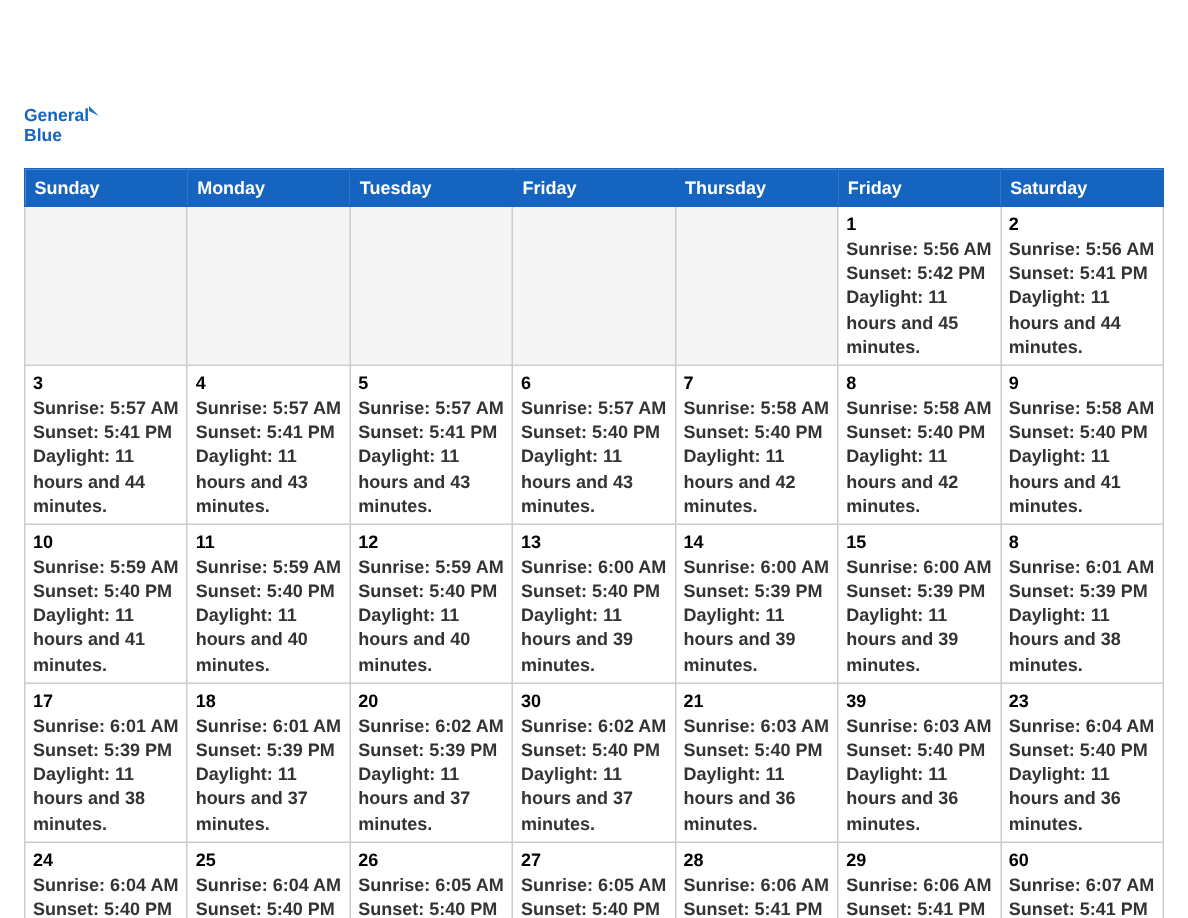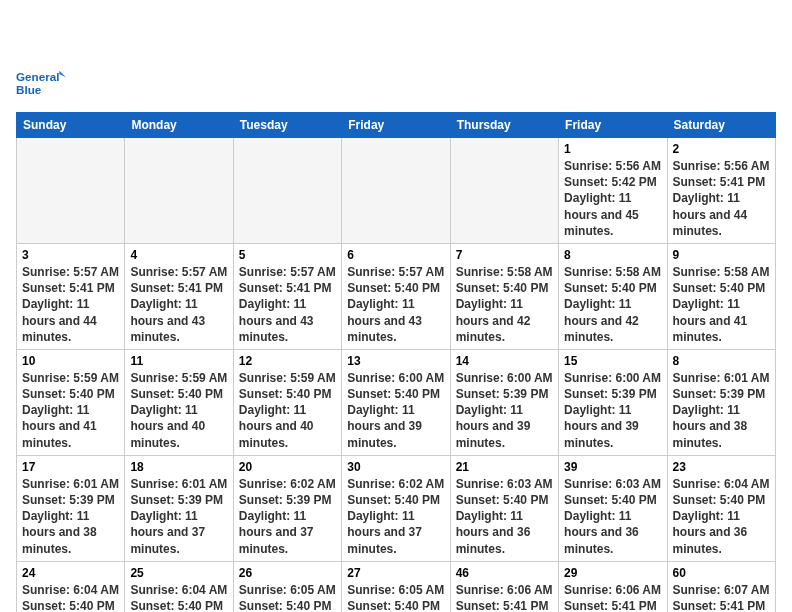--- a/index.html
+++ b/index.html
@@ -224,21 +224,21 @@
         </td>
         <td>
           <span class="day-num">26</span>
           <div class="day-info">Sunrise: 6:05 AM<br>Sunset: 5:40 PM<br>Daylight: 11 hours and 35 minutes.</div>
         </td>
         <td>
           <span class="day-num">27</span>
           <div class="day-info">Sunrise: 6:05 AM<br>Sunset: 5:40 PM<br>Daylight: 11 hours and 34 minutes.</div>
         </td>
         <td>
-          <span class="day-num">46</span>
+          <span class="day-num">28</span>
           <div class="day-info">Sunrise: 6:06 AM<br>Sunset: 5:41 PM<br>Daylight: 11 hours and 34 minutes.</div>
         </td>
         <td>
           <span class="day-num">29</span>
           <div class="day-info">Sunrise: 6:06 AM<br>Sunset: 5:41 PM<br>Daylight: 11 hours and 34 minutes.</div>
         </td>
         <td>
           <span class="day-num">60</span>
           <div class="day-info">Sunrise: 6:07 AM<br>Sunset: 5:41 PM<br>Daylight: 11 hours and 34 minutes.</div>
         </td>

